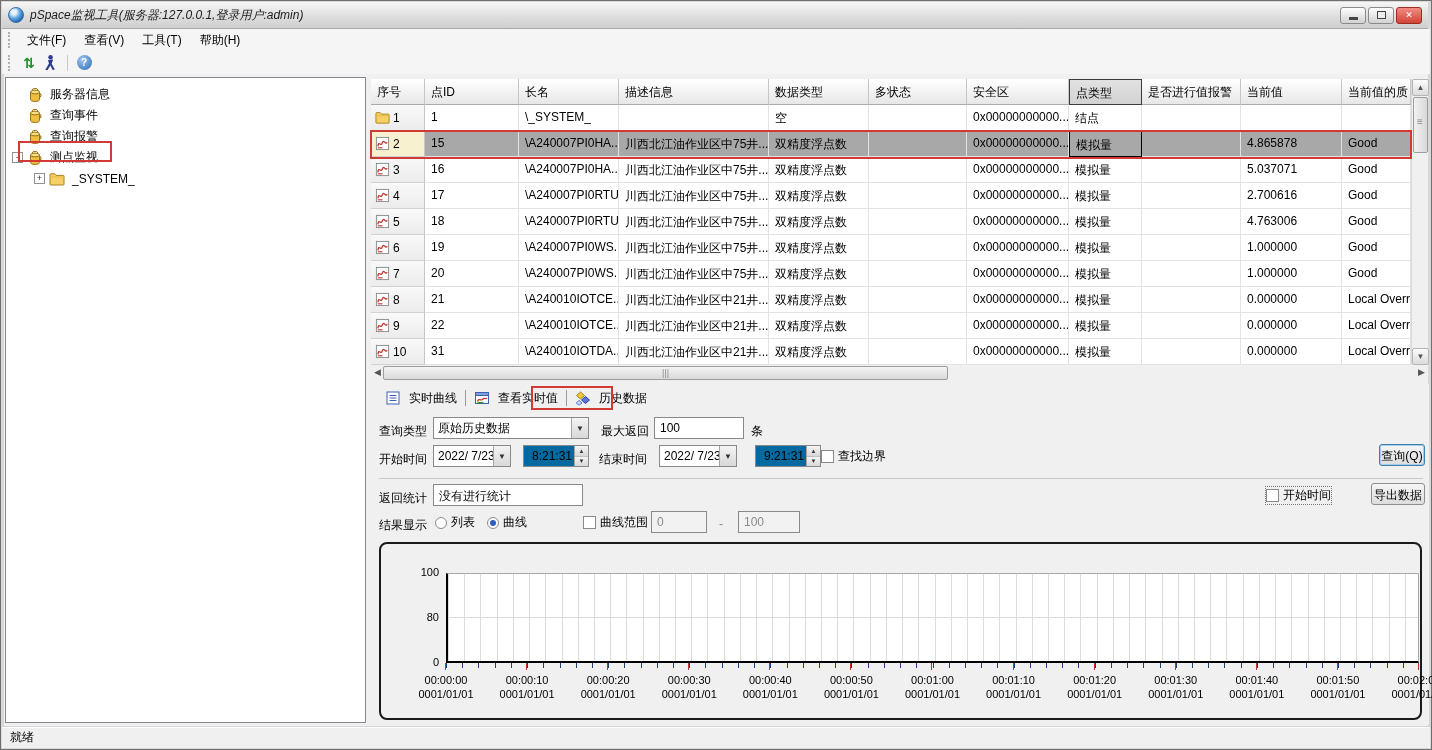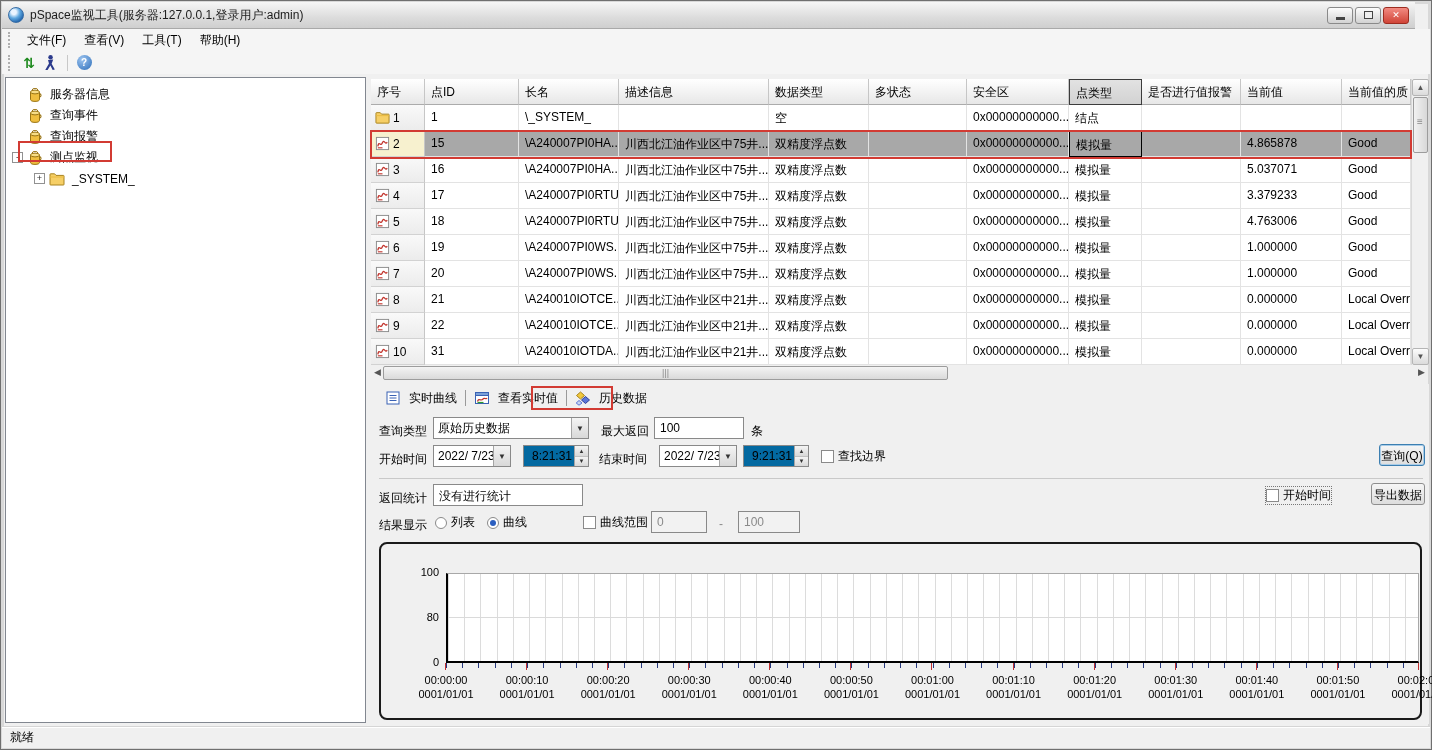--- a/index.html
+++ b/index.html
@@ -2,23 +2,23 @@
 <html><head>
 <meta charset="utf-8">
 <style>
   * { box-sizing: border-box; margin:0; padding:0; }
   html,body { width:1432px; height:750px; }
   body { font-family:"Liberation Sans","DejaVu Sans",sans-serif; font-size:12px; color:#000; background:#BFBFBF; position:relative; overflow:hidden; }
 
   .window { position:absolute; inset:0; border:1px solid #6F6F6F; background:#F0F0F0; box-shadow: inset 0 0 0 3px #D8D8D8; }
 
   
-  .titlebar { position:absolute; left:1px; top:1px; right:16px; height:27px;
+  .titlebar { position:absolute; left:1px; top:1px; right:3px; height:27px;
     background:linear-gradient(#F6F6F6,#DCDCDC 60%,#CFCFCF); display:flex; align-items:center; padding:0 6px;
-    border-bottom:1px solid #A9A9A9; }
+    border-bottom:1px solid #A9A9A9;font-style:italic; }
   .app-icon { width:16px; height:16px; border-radius:50%;
     background:radial-gradient(circle at 35% 30%, #EAF4FF 0 18%, #5FA8E0 45%, #1D5FA8 80%); border:1px solid #3A6EA5; margin-right:6px; }
   .title-text { font-size:12px; color:#1C1C1C; }
   .win-btns { margin-left:auto; display:flex; gap:2px; }
   .win-btn { width:26px; height:17px; border:1px solid #8A8A8A; border-radius:3px;
     background:linear-gradient(#FDFDFD,#D2D2D2); display:flex; align-items:center; justify-content:center;
     font-size:9px; color:#333; }
   .win-btn.close { background:linear-gradient(#F28B82,#D04437); color:#fff; border-color:#9C2C20; font-weight:bold; }
   .glyph-min { width:9px; height:3px; background:#444; margin-top:7px; }
   .glyph-max { width:9px; height:8px; border:1px solid #444; background:#EEE; }
@@ -317,21 +317,21 @@
             <span>4</span>
           </div>
           <div class="td" style="width: 94px;">17</div>
           <div class="td" style="width: 100px;">\A240007PI0RTU...</div>
           <div class="td" style="width: 150px;">川西北江油作业区中75井...</div>
           <div class="td" style="width: 100px;">双精度浮点数</div>
           <div class="td" style="width: 98px;"></div>
           <div class="td" style="width: 102px;">0x00000000000...</div>
           <div class="td" style="width: 73px;">模拟量</div>
           <div class="td" style="width: 99px;"></div>
-          <div class="td" style="width: 101px;">3.379233</div>
+          <div class="td" style="width: 101px;">2.700616</div>
           <div class="td" style="width: 69px;">Good</div>
         </div>
         <div class="tr">
           <div class="seq-cell" style="width: 54px;">
             <span class="ico">
               <svg viewBox="0 0 16 16">
                 <rect x="1.5" y="1.5" width="13" height="13" fill="#FFFFFF" stroke="#8A8A8A"></rect>
                 <path d="M3 11 C4.5 4 6 12.5 8 7 C9.5 3 11 10 13 6.5" fill="none" stroke="#C2342C" stroke-width="1.4"></path>
                 <path d="M3 12.6 h5" stroke="#C2342C" stroke-width="1.2"></path>
               </svg>
@@ -527,21 +527,21 @@
       <span class="spin-btns">
           <span>▲</span>
           <span>▼</span>
         </span>
     </div>
     <div class="ctl-label" style="left:228px; top:63px">结束时间</div>
     <div class="combo" style="left:288px; top:61px; width:78px">
       <span class="val">2022/ 7/23</span>
       <span class="drop">▼</span>
     </div>
-    <div class="spinner" style="left:372px; top:61px; width:66px">
+    <div class="spinner" style="left:384px; top:61px; width:66px">
       <span class="val">9:21:31</span>
       <span class="spin-btns">
           <span>▲</span>
           <span>▼</span>
         </span>
     </div>
     <div class="chk-row" style="left:450px; top:64px">
       <span class="checkbox"></span>
       <span>查找边界</span>
     </div>

